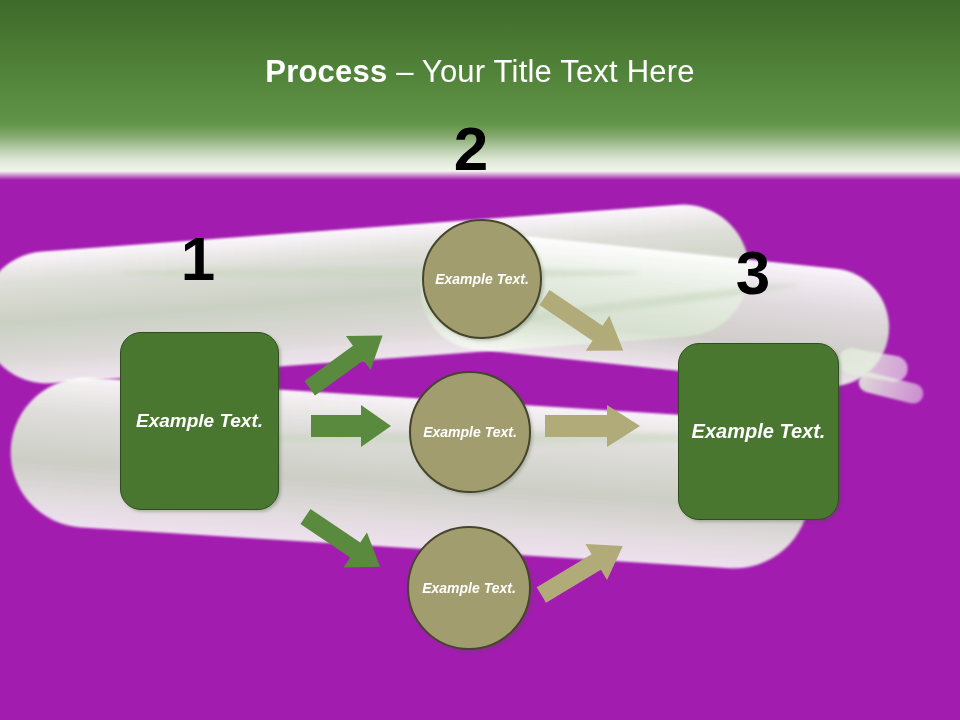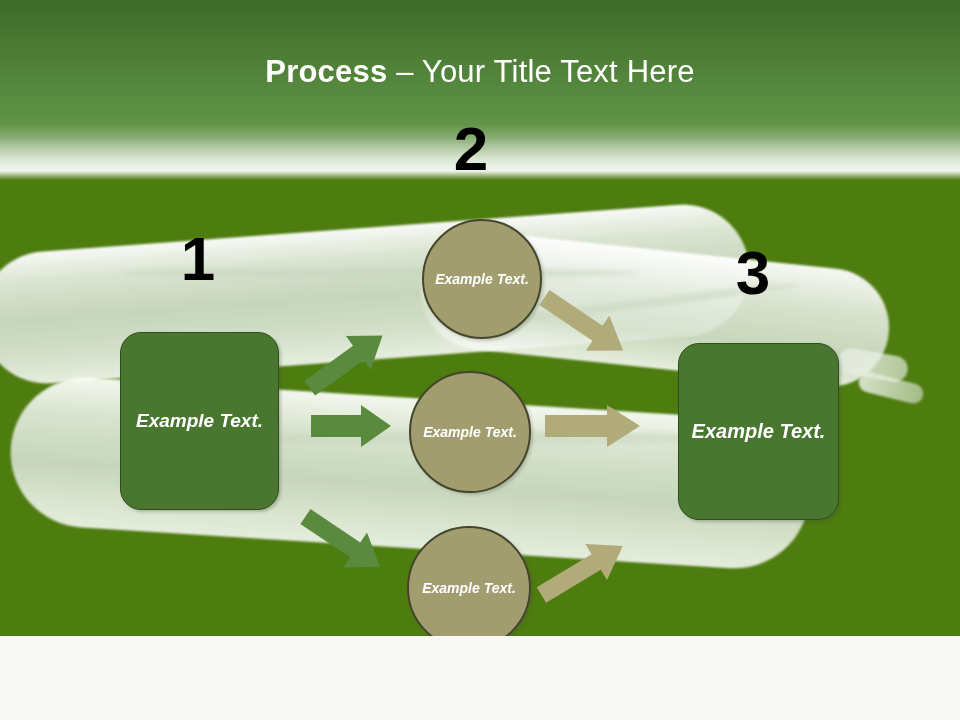--- a/index.html
+++ b/index.html
@@ -11,22 +11,22 @@
     width: 960px;
     height: 720px;
     overflow: hidden;
     font-family: "Liberation Sans", sans-serif;
     background: #f8f9f4;
   }
 
   #slide {
     position: relative;
     width: 960px;
-    height: 636px;
-    background: #4d7c0f;
+    height: 720px;
+    background: #a21caf;
     overflow: hidden;
   }
 
   
   .bg-photo {
     position: absolute;
     left: 0;
     top: 0;
     width: 960px;
     height: 720px;

